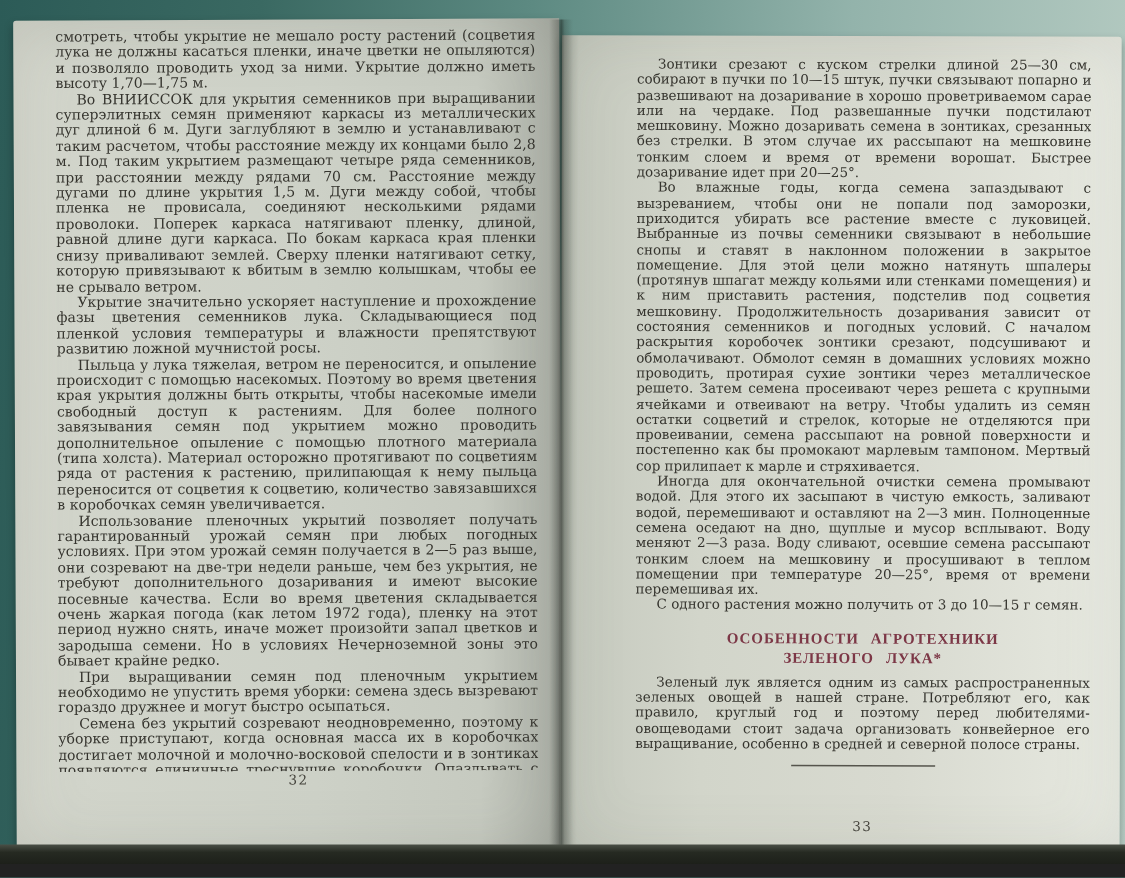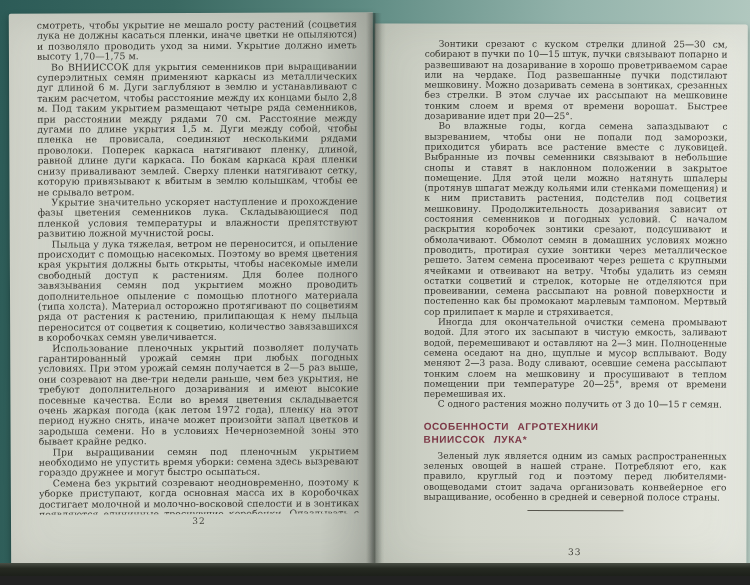--- a/index.html
+++ b/index.html
@@ -37,22 +37,22 @@
   }
   .text-col { position:absolute; text-align:justify; overflow:hidden; hyphens:auto; }
   .left-col  { left:28px; top:7px;  width:320px; height:494px; font-size:9.4px; line-height:10.4px; }
   .right-col { left:50px; top:15px; width:303px; height:504px; font-size:9px;   line-height:10.3px; }
   .para { margin:0; text-indent:14px; }
   .para.no-indent { text-indent:0; }
   .page-num { position:absolute; font-size:9px; color:#44433c; text-align:center; letter-spacing:1px; }
   .page-num-left  { left:28px; width:320px; top:503px; }
   .page-num-right { left:50px; width:303px; top:523px; }
   .heading {
-    margin:10px 0 5px 0; 
-    font-family:Liberation Sans, sans-serif; font-weight:bold;
+    margin:10px 0 5px 0; text-align:center;
+    font-family:Liberation Serif, serif; font-weight:bold;
     font-size:10px; line-height:13px; color:#7c3746;
     letter-spacing:0.6px; word-spacing:5px; text-indent:0;
   }
   .footnote-rule { margin-top:8px; width:96px; border:0; border-top:1px solid #55544c; }
 </style>
 </head>
 <body>
 
 <div class="scene">
   <div class="bg"></div>
@@ -71,21 +71,21 @@
   </div>
 
   <div class="page page-right">
     <div class="text-col right-col">
       <p class="para">Зонтики срезают с куском стрелки длиной 25—30 см, собирают в пучки по 10—15 штук, пучки связывают попарно и развешивают на дозаривание в хорошо проветриваемом сарае или на чердаке. Под развешанные пучки подстилают мешковину. Можно дозаривать семена в зонтиках, срезанных без стрелки. В этом случае их рассыпают на мешковине тонким слоем и время от времени ворошат. Быстрее дозаривание идет при 20—25°.</p>
       <p class="para">Во влажные годы, когда семена запаздывают с вызреванием, чтобы они не попали под заморозки, приходится убирать все растение вместе с луковицей. Выбранные из почвы семенники связывают в небольшие снопы и ставят в наклонном положении в закрытое помещение. Для этой цели можно натянуть шпалеры (протянув шпагат между кольями или стенками помещения) и к ним приставить растения, подстелив под соцветия мешковину. Продолжительность дозаривания зависит от состояния семенников и погодных условий. С началом раскрытия коробочек зонтики срезают, подсушивают и обмолачивают. Обмолот семян в домашних условиях можно проводить, протирая сухие зонтики через металлическое решето. Затем семена просеивают через решета с крупными ячейками и отвеивают на ветру. Чтобы удалить из семян остатки соцветий и стрелок, которые не отделяются при провеивании, семена рассыпают на ровной поверхности и постепенно как бы промокают марлевым тампоном. Мертвый сор прилипает к марле и стряхивается.</p>
       <p class="para">Иногда для окончательной очистки семена промывают водой. Для этого их засыпают в чистую емкость, заливают водой, перемешивают и оставляют на 2—3 мин. Полноценные семена оседают на дно, щуплые и мусор всплывают. Воду меняют 2—3 раза. Воду сливают, осевшие семена рассыпают тонким слоем на мешковину и просушивают в теплом помещении при температуре 20—25°, время от времени перемешивая их.</p>
       <p class="para">С одного растения можно получить от 3 до 10—15 г семян.</p>
       <div class="heading">
         <div>ОСОБЕННОСТИ АГРОТЕХНИКИ</div>
-        <div>ВНИИССОК ЛУКА*</div>
+        <div>ЗЕЛЕНОГО ЛУКА*</div>
       </div>
       <p class="para">Зеленый лук является одним из самых распространенных зеленых овощей в нашей стране. Потребляют его, как правило, круглый год и поэтому перед любителями-овощеводами стоит задача организовать конвейерное его выращивание, особенно в средней и северной полосе страны.</p>
       <hr class="footnote-rule">
 
     </div>
     <div class="page-num page-num-right">33</div>
   </div>
 
   <div class="gutter"></div>
   <div class="bottom-edge"></div>

